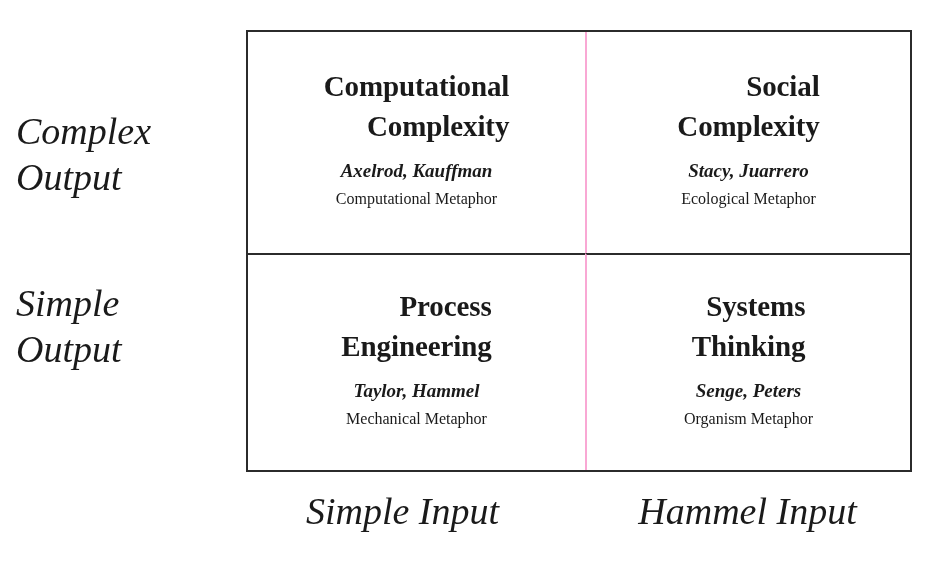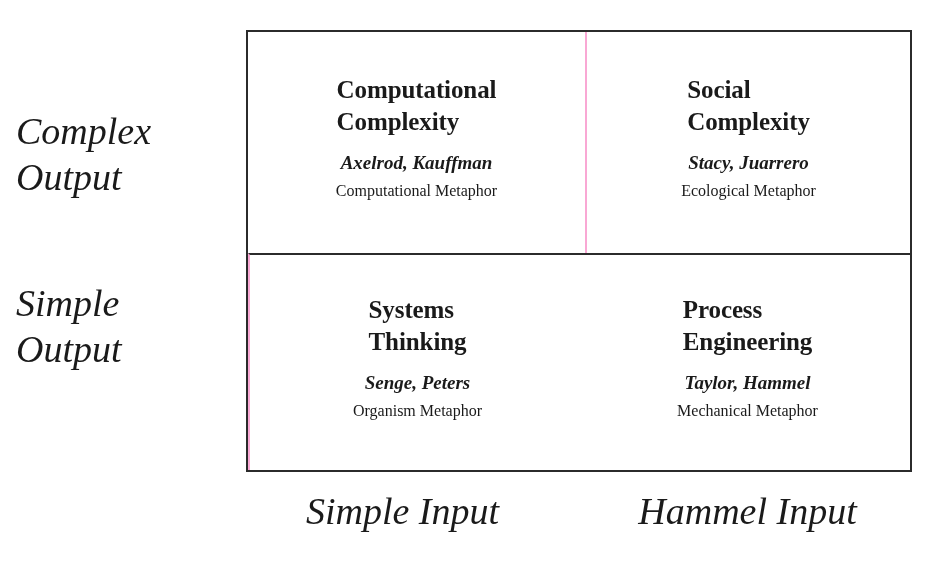--- a/index.html
+++ b/index.html
@@ -70,23 +70,23 @@
     align-items: center;
     justify-content: center;
     padding: 4px 10px 10px 10px;
     overflow: hidden;
   }
   .cell.col-right { border-left: 2px solid #f9a8d4; }
   .cell.row-bottom { border-top: 2px solid #2b2b2b; }
 
   .cell-title {
     font-weight: bold;
-    font-size: 25px;
-    line-height: 32px;
-    text-align: left;
+    font-size: 29px;
+    line-height: 40px;
+    text-align: right;
     white-space: pre-line;
     letter-spacing: -0.1px;
   }
   .cell-authors {
     font-style: italic;
     font-weight: bold;
     font-size: 19px;
     line-height: 25px;
     text-align: center;
     margin-top: 12px;
@@ -118,32 +118,32 @@
       <div class="cell-metaphor">Computational Metaphor</div>
     </div>
 
     <div class="cell col-right row-top">
       <div class="cell-title">Social
 Complexity</div>
       <div class="cell-authors">Stacy, Juarrero</div>
       <div class="cell-metaphor">Ecological Metaphor</div>
     </div>
 
+    <div class="cell col-left row-bottom">
+      <div class="cell-title">Process
+Engineering</div>
+      <div class="cell-authors">Taylor, Hammel</div>
+      <div class="cell-metaphor">Mechanical Metaphor</div>
+    </div>
+
     <div class="cell col-right row-bottom">
       <div class="cell-title">Systems
 Thinking</div>
       <div class="cell-authors">Senge, Peters</div>
       <div class="cell-metaphor">Organism Metaphor</div>
-    </div>
-
-    <div class="cell col-left row-bottom">
-      <div class="cell-title">Process
-Engineering</div>
-      <div class="cell-authors">Taylor, Hammel</div>
-      <div class="cell-metaphor">Mechanical Metaphor</div>
     </div>
 
   </div>
 
   <div id="col-label-simple" class="col-label">Simple Input</div>
 
   <div id="col-label-complex" class="col-label">Hammel Input</div>
 
 </div>
 

